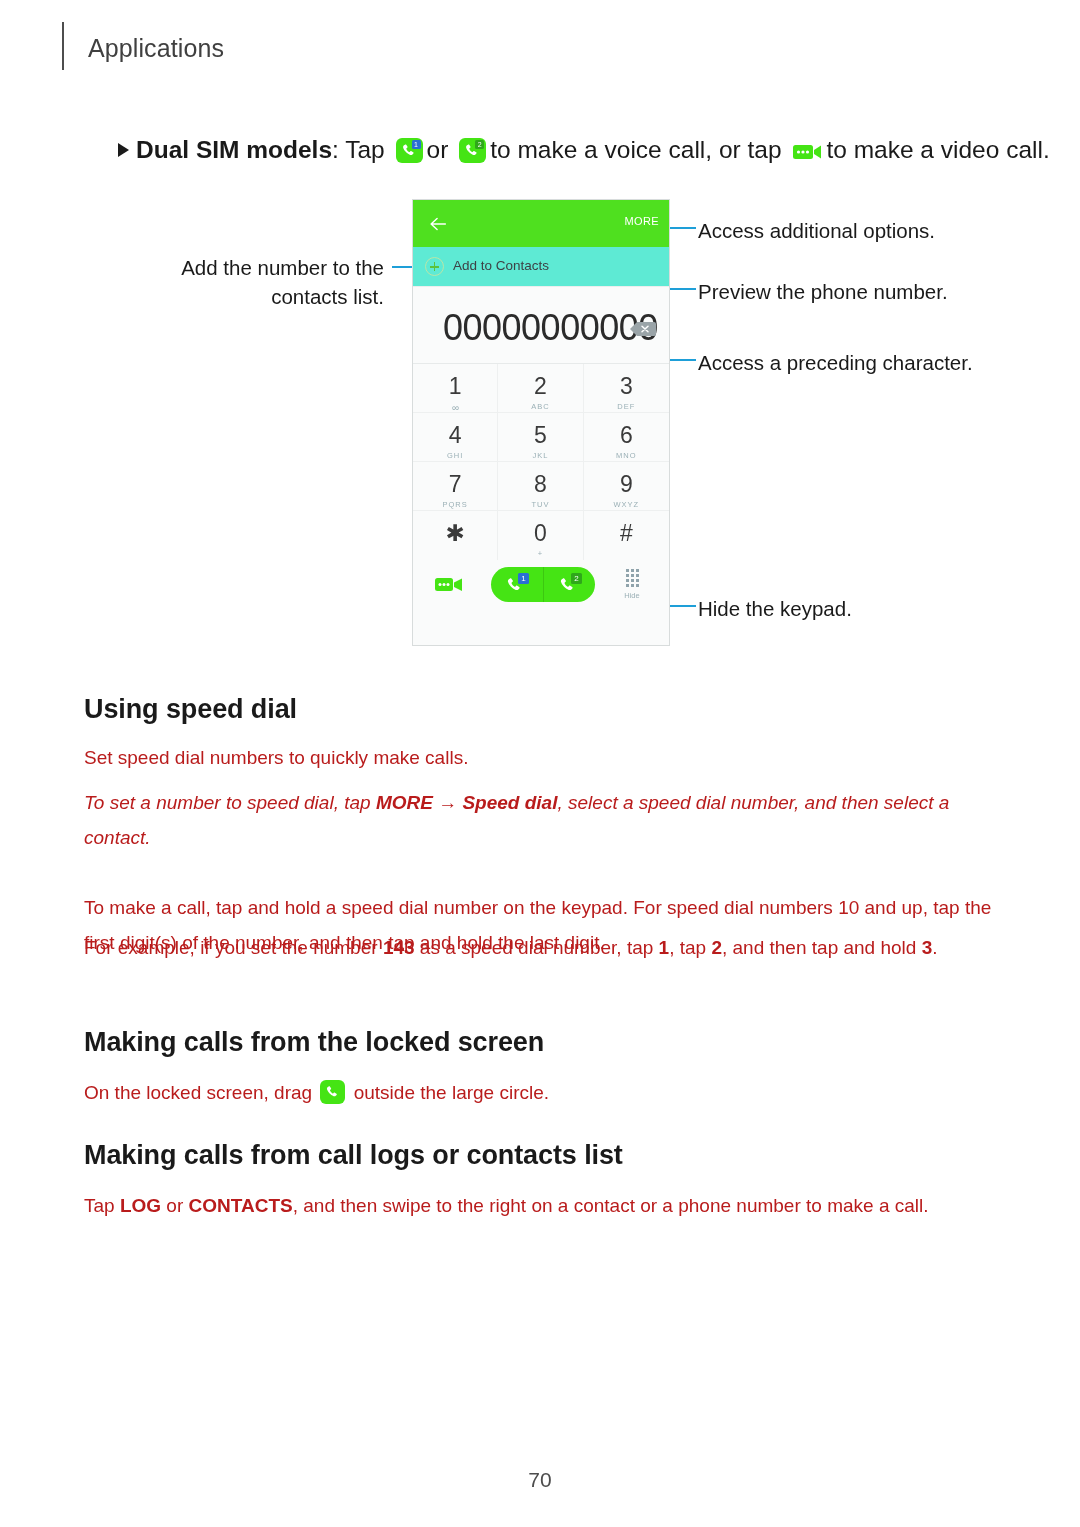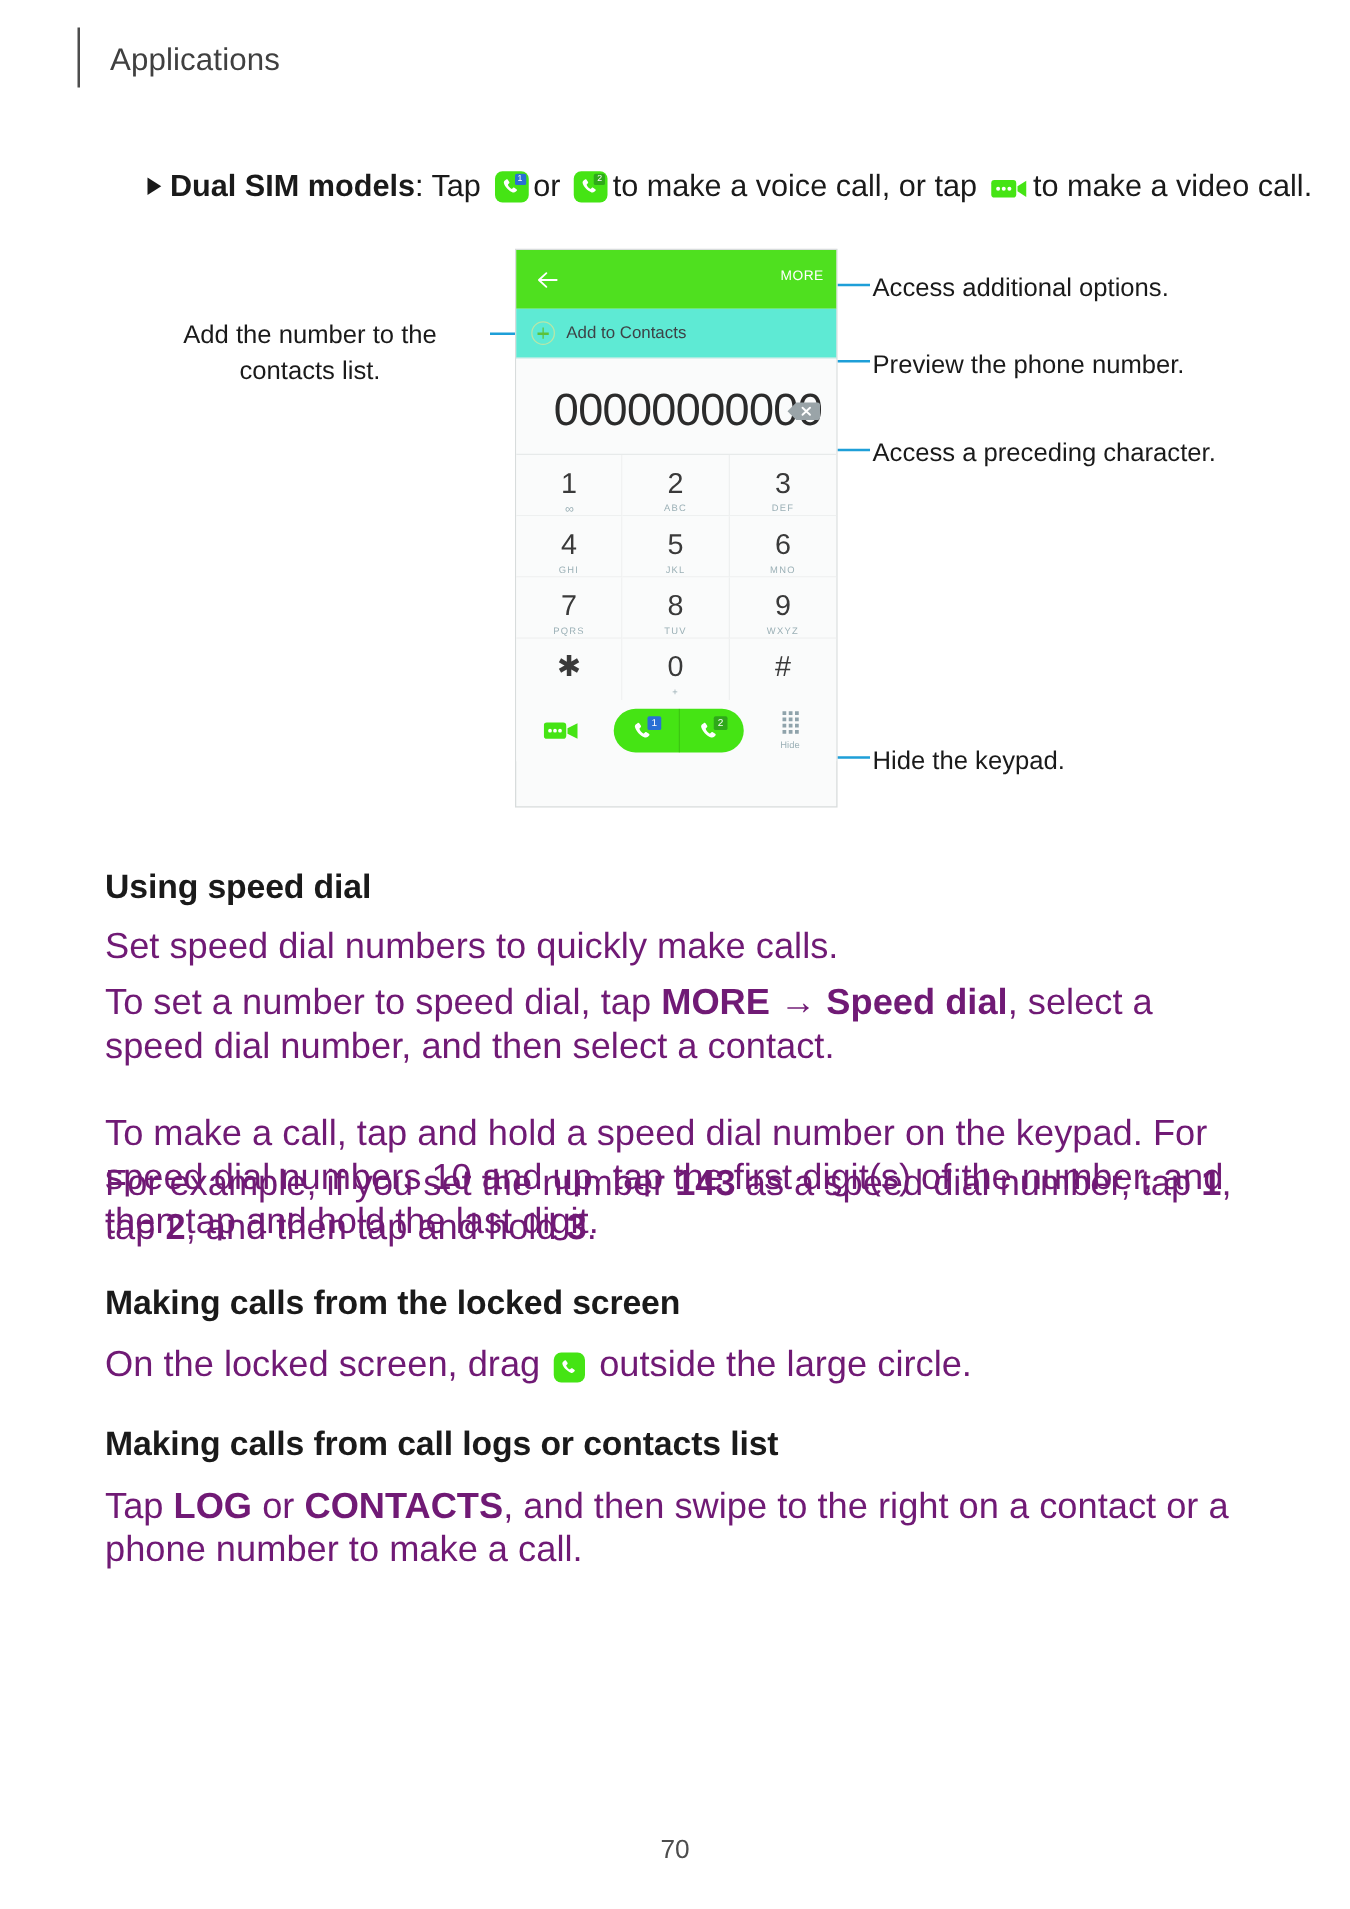--- a/index.html
+++ b/index.html
@@ -55,21 +55,21 @@
   .simbadge.s2{background:#2fa81a;}
   .ic-video{
     width:30px;height:22px;position:relative;margin:0 4px;
   }
 
   
   .anno{
     position:absolute;font-size:20.5px;line-height:29px;color:#1a1a1a;
   }
   .anno.right{left:698px;}
-  .anno.left{left:112px;width:272px;text-align:center;}
+  .anno.left{left:112px;width:272px;text-align:right;}
 
   .lead{position:absolute;background:#1e9fd8;height:2px;}
   .lead-v{position:absolute;background:#1e9fd8;width:2px;}
 
   
   .phone{
     position:absolute;left:412px;top:199px;width:258px;height:447px;
     background:#fafbfb;border:1px solid #d8dcdc;box-sizing:border-box;
   }
   .p-topbar{
@@ -140,21 +140,21 @@
   .dots i{display:block;width:3px;height:3px;background:#8fa3ab;}
   .act-hide .hl{font-size:7.5px;color:#9bb0b6;margin-top:4px;}
 
   
   h2.sec{
     position:absolute;font-size:27px;font-weight:bold;color:#1a1a1a;margin:0;
     letter-spacing:-0.1px;
   }
   p.body{
     position:absolute;left:84px;width:916px;margin:0;
-    font-size:29px;line-height:35px;color:#701a75;
+    font-size:19px;line-height:35px;color:#b91c1c;
   }
   .ic-phone-plain{
     display:inline-block;width:25px;height:24px;border-radius:6px;background:#45e414;
     position:relative;vertical-align:-5px;margin:0 3px;
   }
   .ic-phone-plain .hs{position:absolute;left:4px;top:3px;width:17px;height:18px;}
 
   .pgnum{
     position:absolute;left:0;right:0;top:1468px;text-align:center;
     font-size:21px;color:#4d4d4d;
@@ -323,21 +323,21 @@
             <i></i>
         </div>
         <div class="hl">Hide</div>
       </div>
     </div>
   </div>
 
   <h2 class="sec" style="left:84px;top:694px;">Using speed dial</h2>
   <p class="body" style="top:740px;">Set speed dial numbers to quickly make calls.</p>
 
-  <p class="body" style="top:785px;">To set a number to speed dial, tap <span class="b">MORE</span> → <span class="b">Speed dial</span>, select a speed dial number, and then select a contact.</p>
+  <p class="body" style="top:785px;font-style:italic;">To set a number to speed dial, tap <span class="b">MORE</span> → <span class="b">Speed dial</span>, select a speed dial number, and then select a contact.</p>
 
   <p class="body" style="top:890px;">To make a call, tap and hold a speed dial number on the keypad. For speed dial numbers 10 and up, tap the first digit(s) of the number, and then tap and hold the last digit.</p>
 
   <p class="body" style="top:930px;">For example, if you set the number <span class="b">143</span> as a speed dial number, tap <span class="b">1</span>, tap <span class="b">2</span>, and then tap and hold <span class="b">3</span>.</p>
 
   <h2 class="sec" style="left:84px;top:1027px;">Making calls from the locked screen</h2>
   <p class="body" style="top:1075px;">On the locked screen, drag <span class="ic-phone-plain"><svg class="hs" viewBox="0 0 24 24">
           <path fill="#ffffff" d="M6.6 4.2c.5-.5 1.3-.4 1.7.2l1.6 2.3c.3.5.2 1.1-.2 1.5l-1 .9c-.2.2-.3.5-.2.8.5 1.5 2 3.2 3.6 4.2.3.2.6.1.8-.1l.9-.9c.4-.4 1-.5 1.5-.2l2.3 1.5c.6.4.7 1.2.2 1.7l-1.2 1.2c-.8.8-2 1-3 .6-2.3-.9-4.4-2.4-6-4.1-1.6-1.7-2.8-3.6-3.4-5.6-.3-1 0-2.1.7-2.8z"></path>
         </svg></span> outside the large circle.</p>
 

